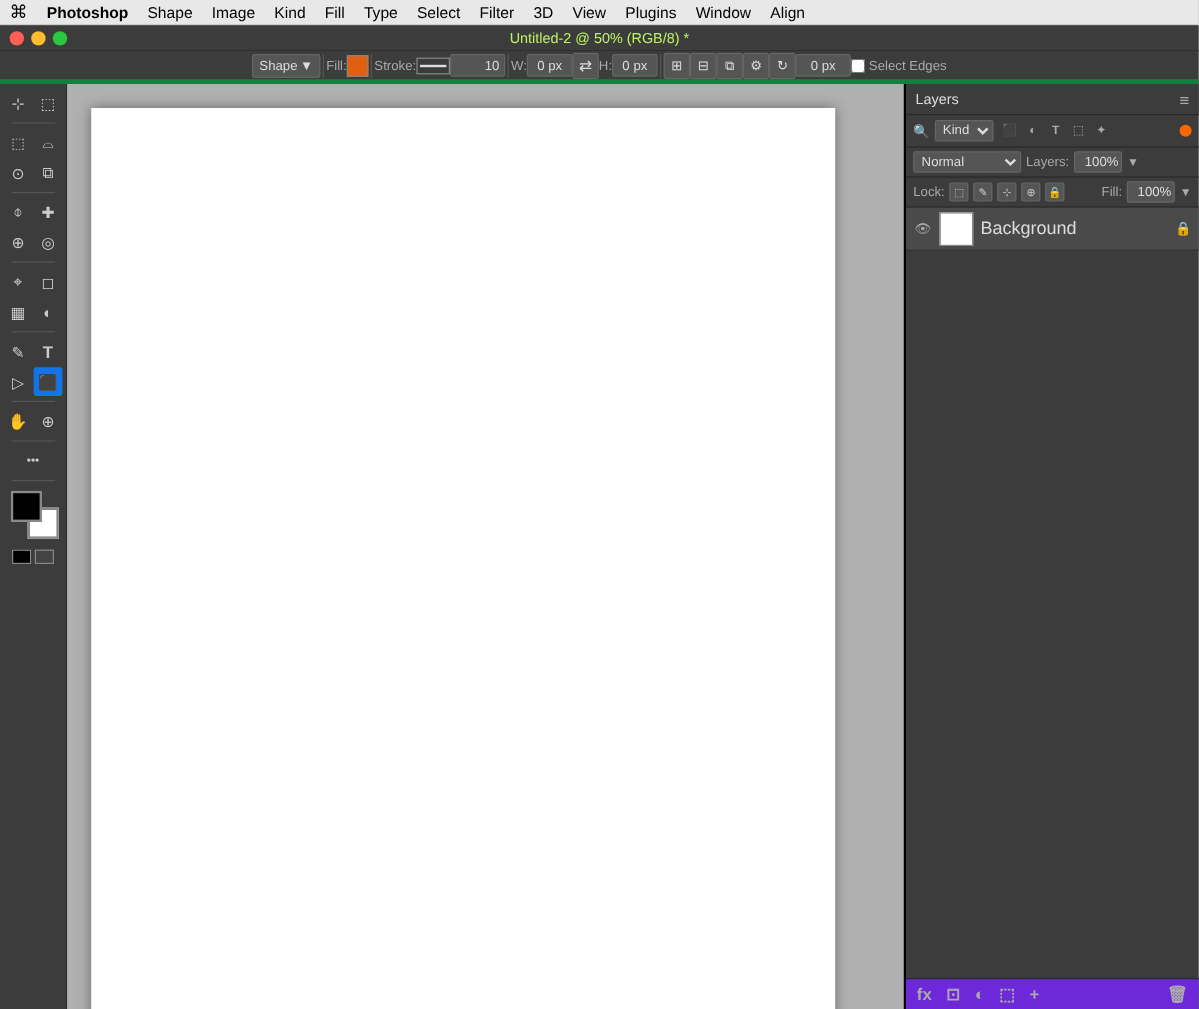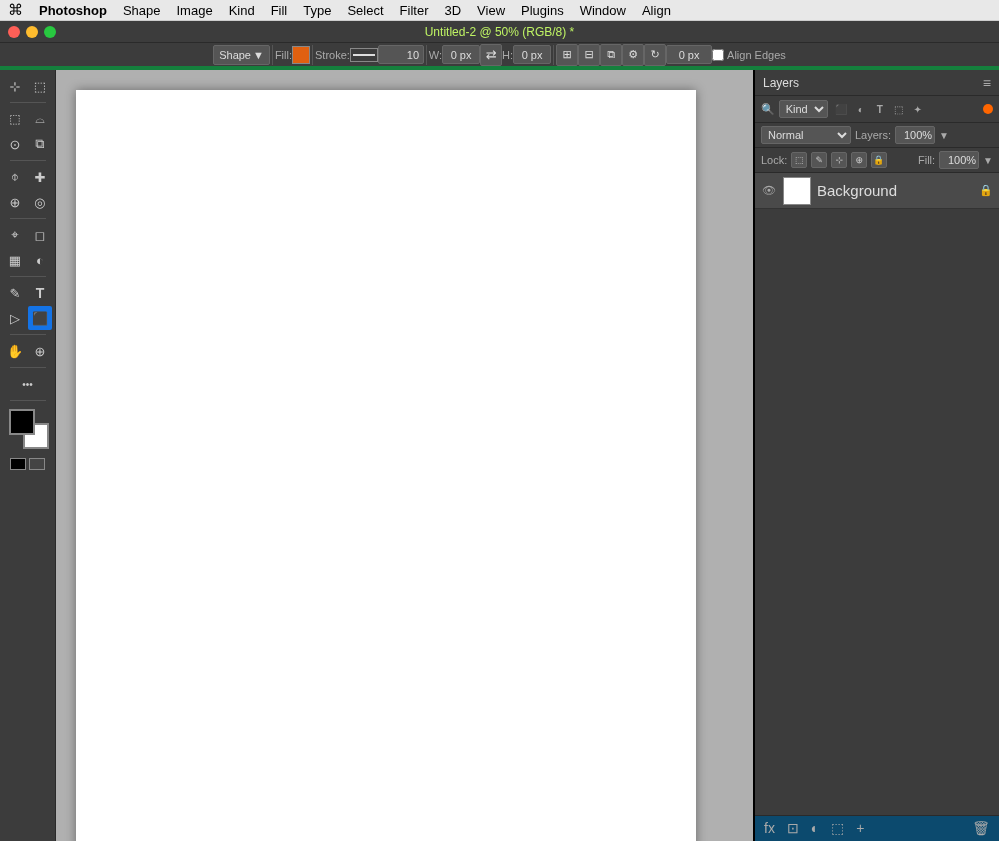--- a/index.html
+++ b/index.html
@@ -134,22 +134,22 @@
       cursor: pointer; border-bottom: 1px solid #333;
     }
     .layer-item.active { background: #4a4a4a; }
     .layer-vis { width: 16px; height: 16px; display: flex; align-items: center; justify-content: center; cursor: pointer; color: #aaa; }
     .layer-thumb { width: 28px; height: 28px; border: 1px solid #888; background: #fff; flex-shrink: 0; }
     .layer-name { color: #ddd; font-size: 15px; flex: 1; }
     .layer-lock { color: #aaa; font-size: 11px; }
 
     
     #layers-bottom {
-      height: 26px; background: #0c4a6e; border-top: 1px solid #2a2a2a;
-      display: flex; align-items: center; padding: 0 6px; gap: 6px;
+      height: 26px; background: #6d28d9; border-top: 1px solid #2a2a2a;
+      display: flex; align-items: center; padding: 0 6px; gap: 6px; font-weight: bold;
     }
     .layer-action-btn { color: #aaa; font-size: 14px; cursor: pointer; padding: 0 3px; }
     .wc-btn { width: 12px; height: 12px; border-radius: 50%; cursor: pointer; }
     .wc-close { background: #ff5f57; }
     .wc-min { background: #febc2e; }
     .wc-max { background: #28c840; }
     .window-title { color: #bef264; font-size: 12px; }
 
     
     #app-wrapper { width: 999px; height: 841px; display: flex; flex-direction: column; }
@@ -213,21 +213,21 @@
     <input class="opt-input" value="0 px" style="">
     <div class="opt-divider"></div>
     <div class="opt-icon-btn">⊞</div>
     <div class="opt-icon-btn">⊟</div>
     <div class="opt-icon-btn">⧉</div>
     <div class="opt-icon-btn">⚙</div>
     <div class="opt-icon-btn">↻</div>
     <input class="opt-input" value="0 px" style="width: 46px;">
     <label style="color:#aaa;font-size:11px;display:flex;align-items:center;gap:3px;">
       <input type="checkbox" style="width: 12px; height: 12px;">
-      <span>Align Edges</span>
+      <span>Select Edges</span>
     </label>
   </div>
 
   <div id="main-layout">
 
     <div id="toolbar">
 
       <div class="tool-row">
         <div class="tool-btn" title="Move">⊹</div>
         <div class="tool-btn" title="Artboard">⬚</div>

